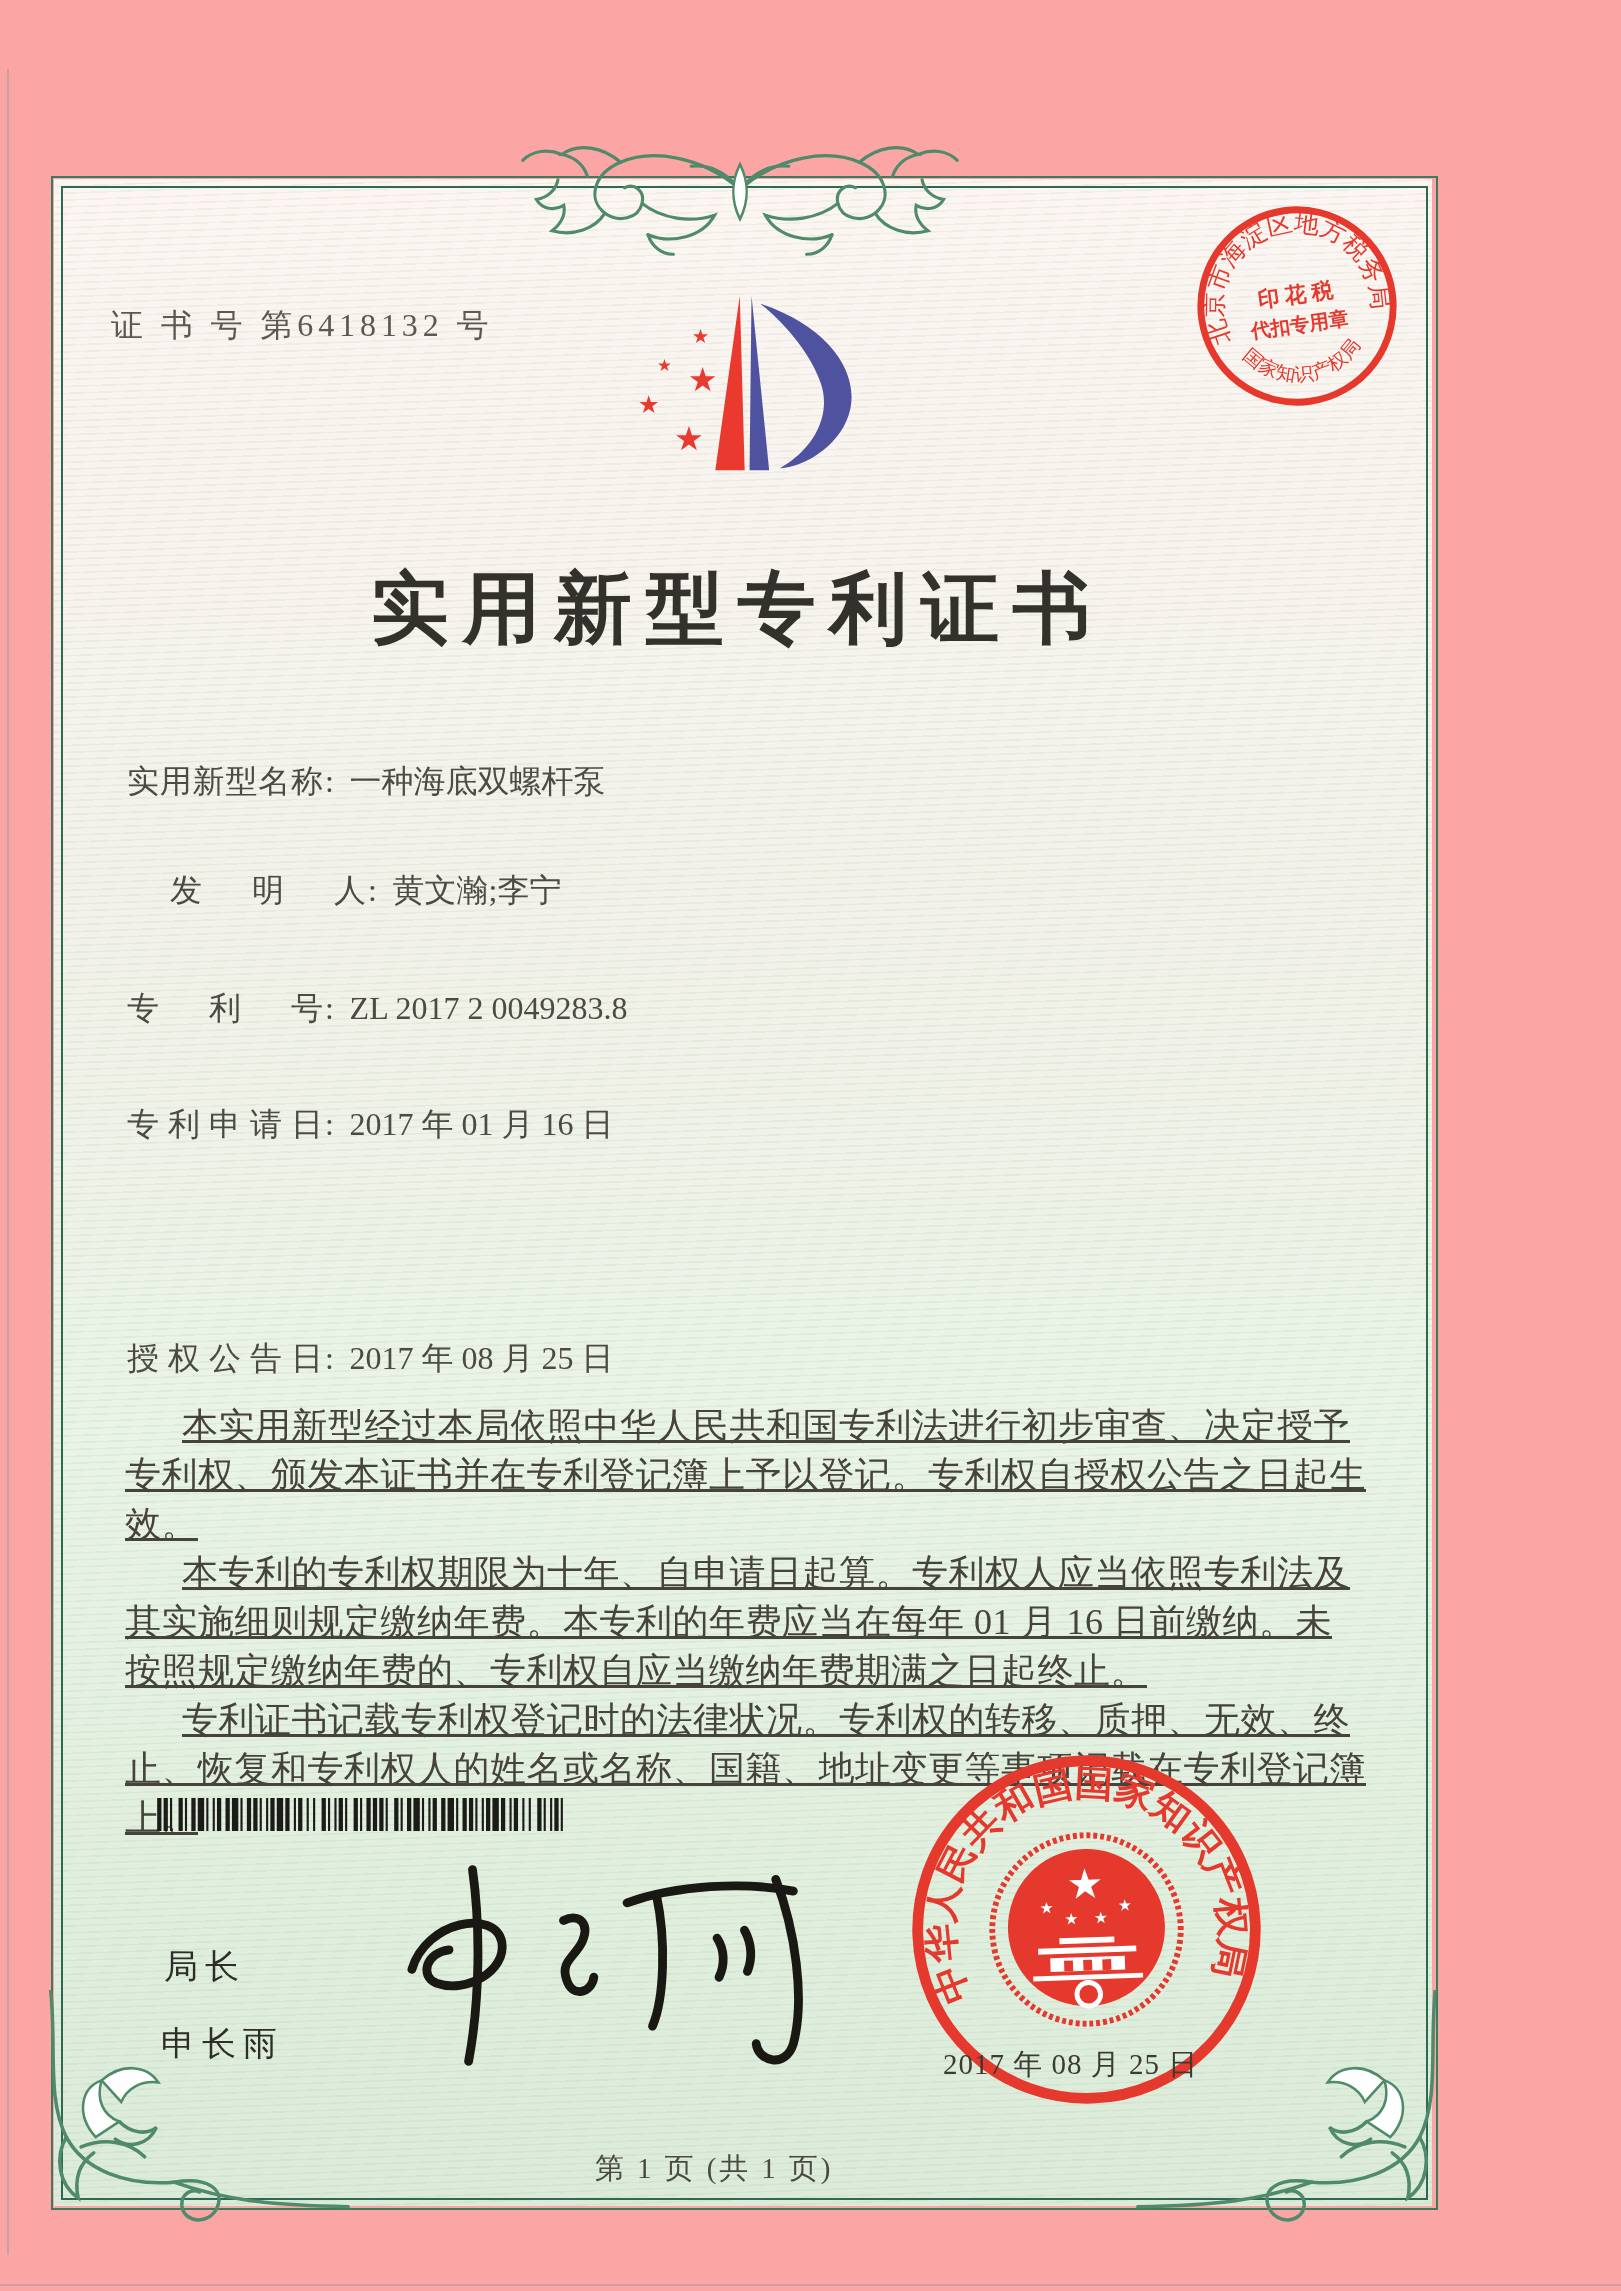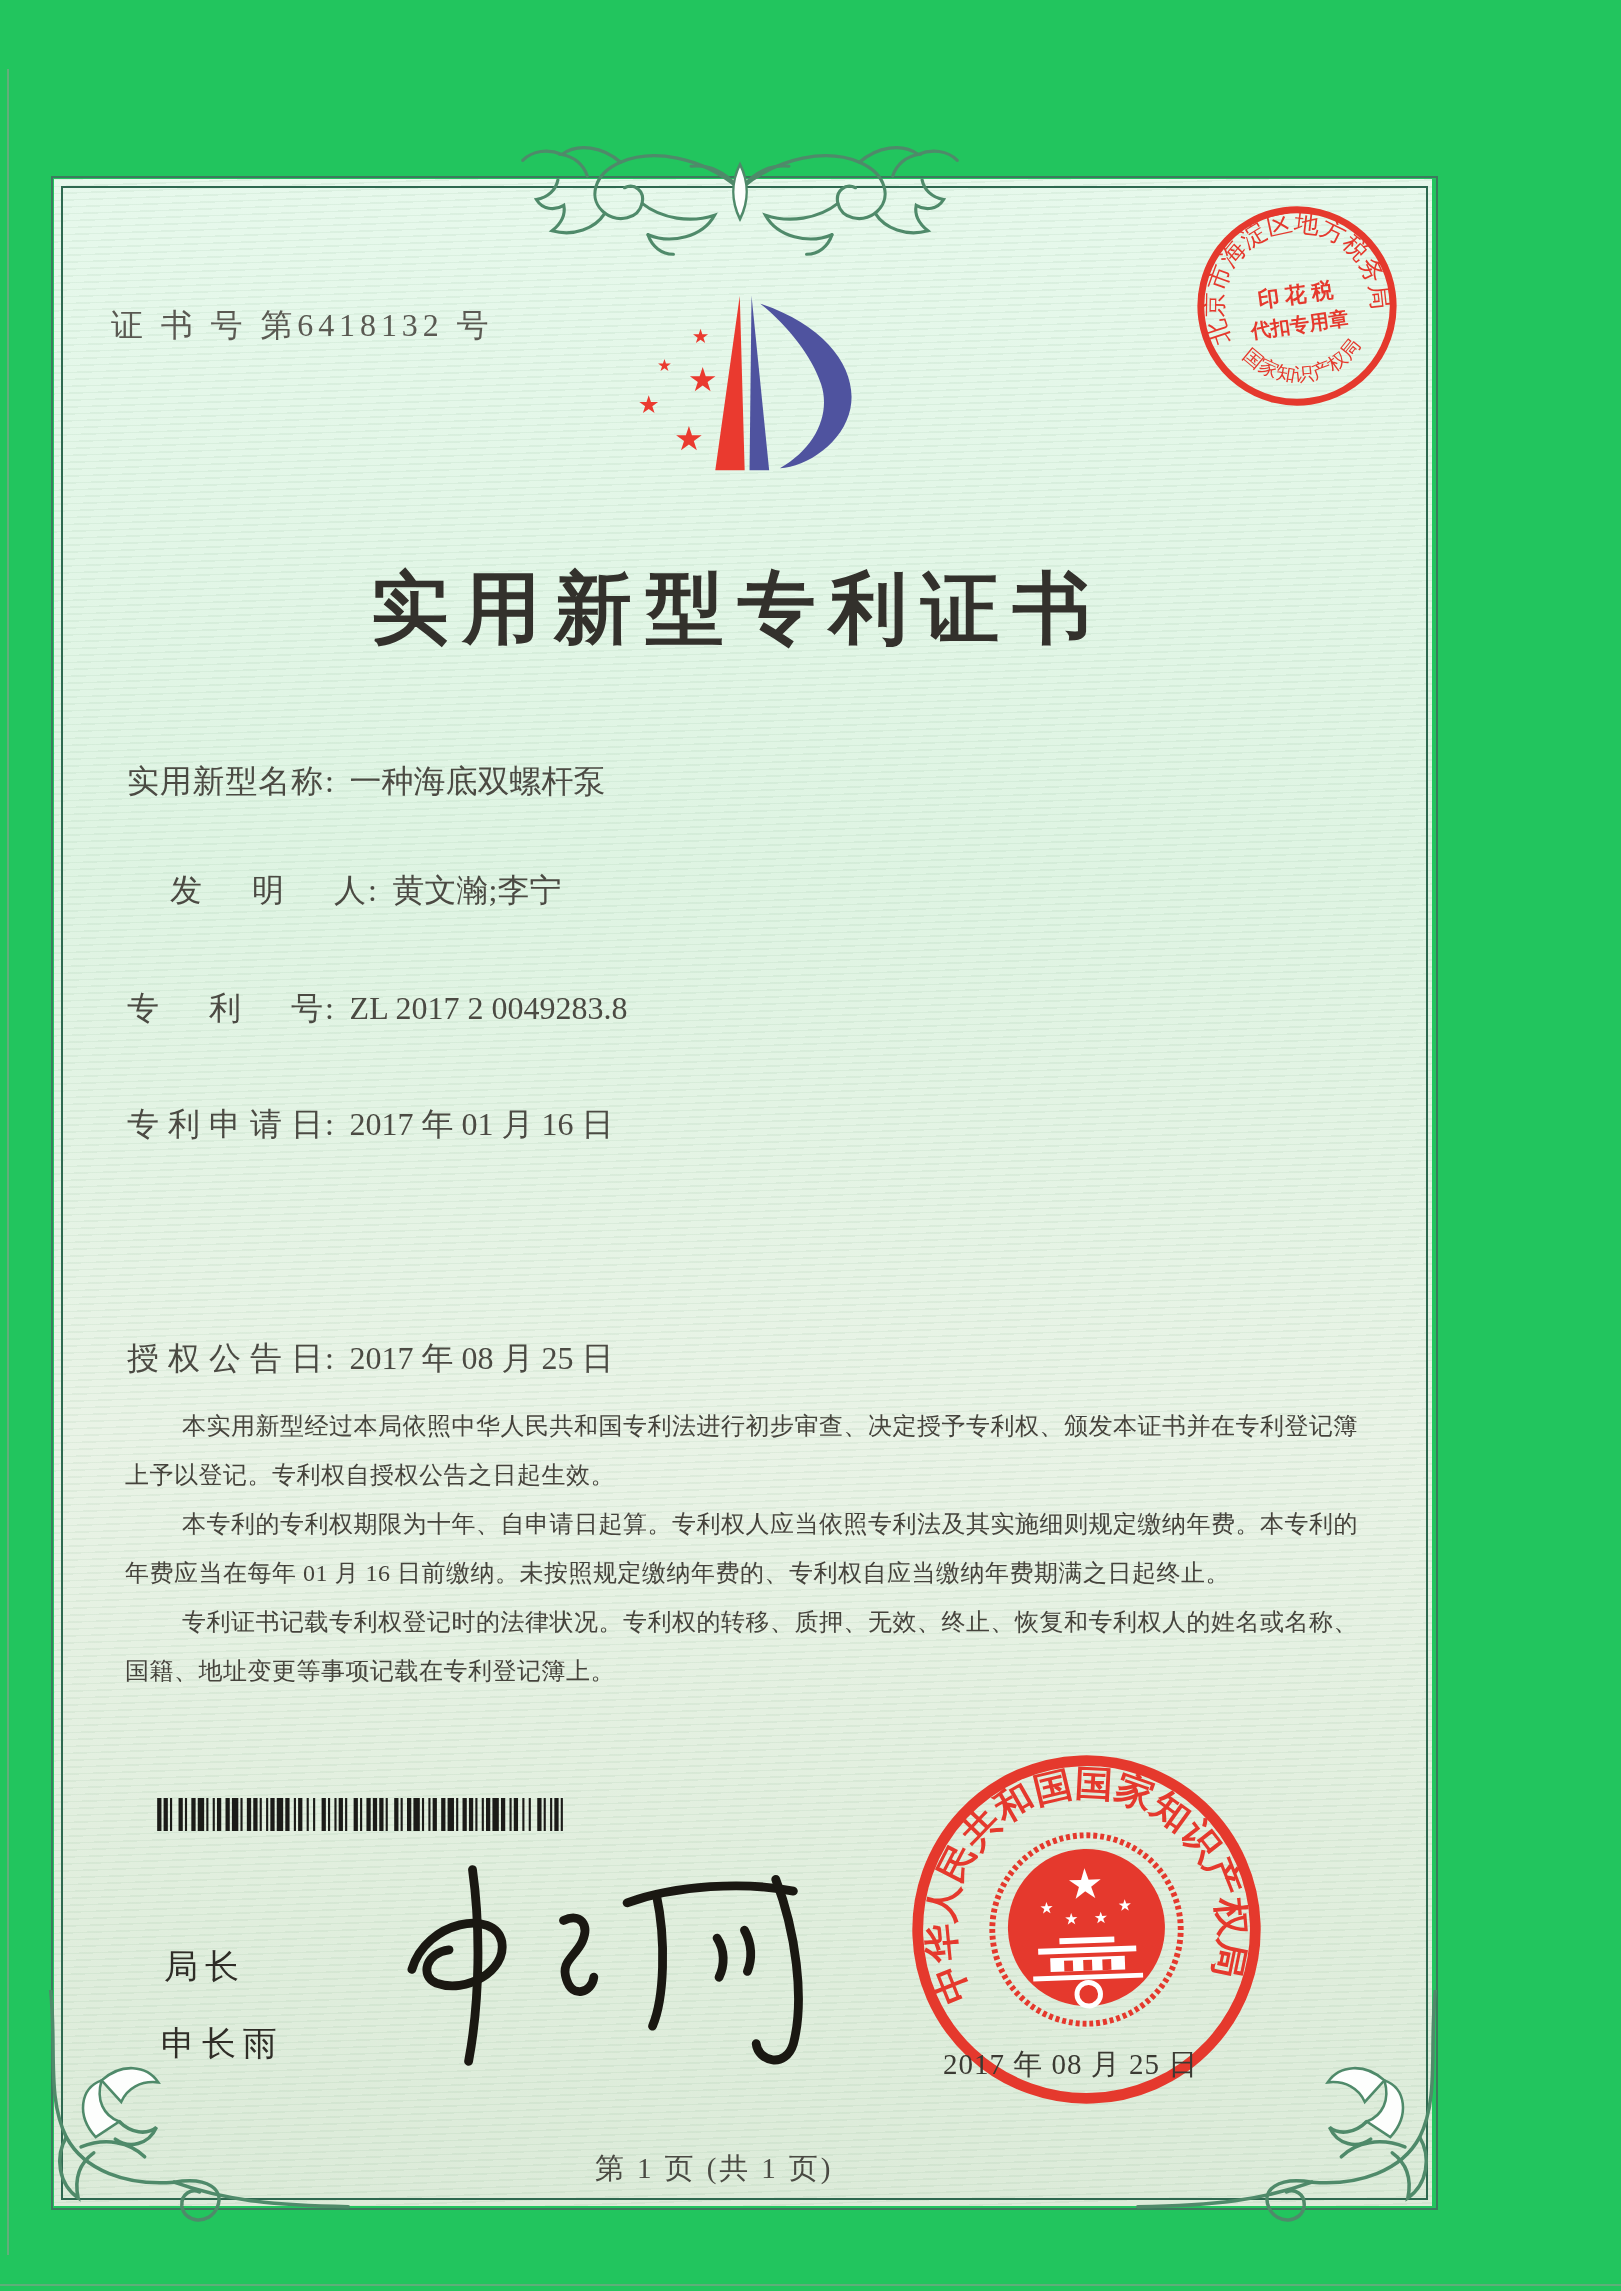--- a/index.html
+++ b/index.html
@@ -6,21 +6,21 @@
     --border-green:#3d7a5e;
     --inner-green:#2e6950;
     --ornament-green:#4f8a6a;
     --seal-red:#e5392d;
     --logo-red:#ea3a2f;
     --logo-blue:#4f539f;
     --ink:#45433c;
   }
   html,body{margin:0;padding:0;background:#f2f2ef;}
   body{font-family:"Liberation Serif","DejaVu Serif",serif;}
-  .page{position:relative;width:1621px;height:2292px;background:#22c55e;overflow:hidden;}
+  .page{position:relative;width:1621px;height:2292px;background:#fca5a5;overflow:hidden;}
 
   
   .edge-l{position:absolute;left:6.9px;top:69px;width:2px;height:2186px;background:#9a9a94;opacity:.55;}
   .edge-b{position:absolute;left:0px;top:2284px;width:1621px;height:2px;background:#9a9a94;opacity:.5;}
 
   
   .cert-bg{position:absolute;left:54px;top:179px;width:1378px;height:2027px;z-index:0;
     background:
       repeating-linear-gradient(178deg, rgba(118,168,128,0.10) 0 1.5px, rgba(118,168,128,0) 1.5px 6.9px),
       linear-gradient(180deg, rgba(252,254,251,0.9) 0%, rgba(243,249,241,0.9) 34%, #e9f3e6 62%, #e0eedd 86%, #dcebd9 100%);
@@ -33,21 +33,21 @@
   .abs{position:absolute;z-index:2;}
 
   .cert-no{left:111px;top:304px;font-size:32px;letter-spacing:4.9px;color:#5a5952;}
   .title{left:29px;top:541px;width:1385px;margin:16px;text-align:center;font-size:78px;font-weight:900;letter-spacing:13.7px;color:#33312c;}
 
   .field-row{position:absolute;left:127px;font-size:32px;color:#4b4a43;white-space:nowrap;}
   .flabel{display:inline-block;width:196px;text-align:justify;text-align-last:justify;}
   .colon{display:inline-block;margin-left:2px;margin-right:15.7px;}
 
   .paras{left:125px;top:1402px;width:1243px;}
-  .paras p{margin:0;font-size:24px;line-height:49px;color:var(--ink);text-indent:57px;letter-spacing:0.5px;}
+  .paras p{margin:0;font-size:36px;line-height:49px;color:var(--ink);text-indent:57px;letter-spacing:0.5px;text-decoration:underline;}
 
   .barcode{left:155px;top:1798px;width:412px;height:33px;}
 
   .officer-title{left:164px;top:1937px;font-size:34px;letter-spacing:6.9px;color:#2f2d27;margin-top:7px;}
   .officer-name{left:161px;top:2021px;font-size:34px;letter-spacing:6.9px;color:#2f2d27;}
 
   .signature{left:333px;top:1852px;}
   .sig-stroke{stroke:#1a1812;stroke-width:9;fill:none;stroke-linecap:round;stroke-linejoin:round;}
 
   .tax-stamp{left:1191px;top:200px;transform:rotate(-8deg);}

